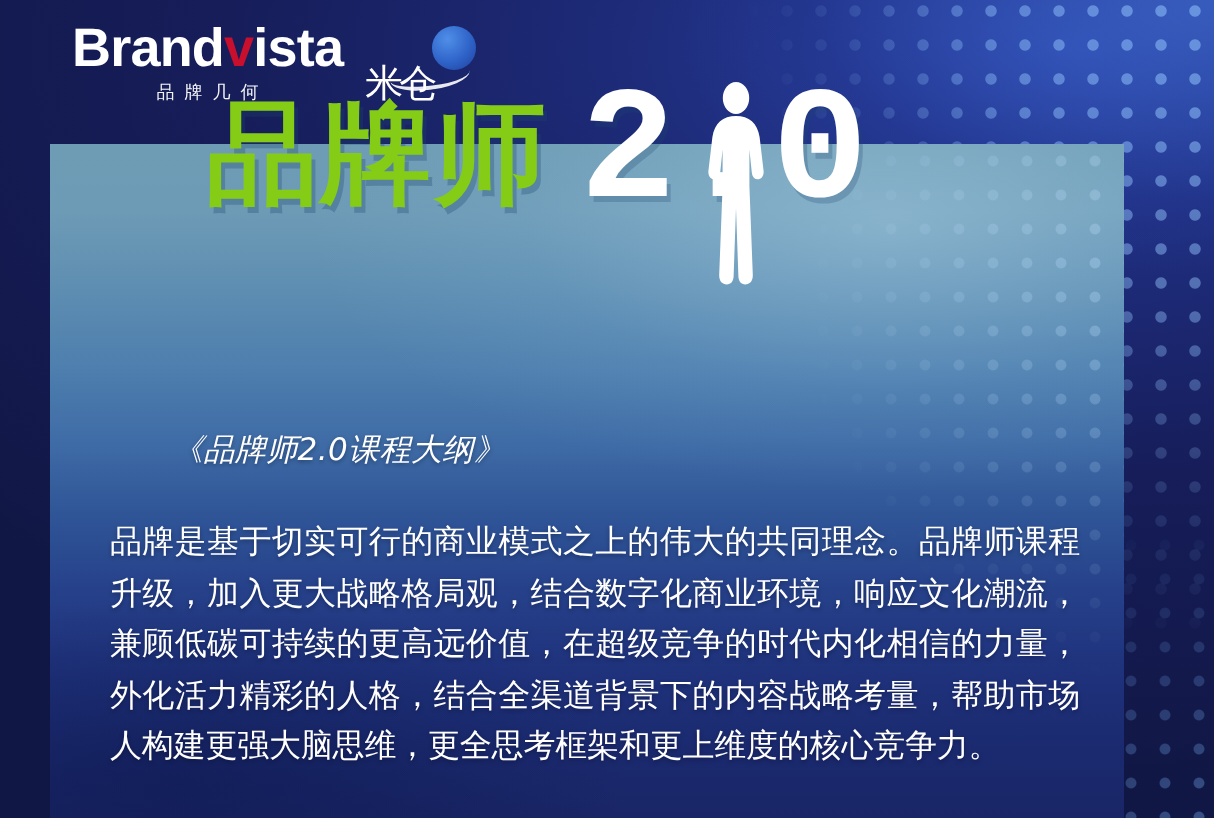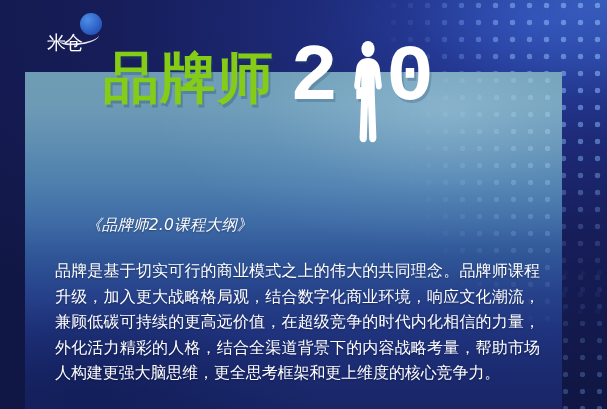--- a/index.html
+++ b/index.html
@@ -264,20 +264,24 @@
 
 <div id="poster">
 
   <div class="bg-base"></div>
   <div class="bg-sheen"></div>
   <div class="bg-dots"></div>
   <div class="bg-dots-lower"></div>
 
   <div class="header">
     <div class="logo-block">
+      <div class="logo-word-wrap">
+        <div class="logo-word"><span>Brand</span><span class="red">v</span><span>ista</span></div>
+        <div class="logo-sub">品牌几何</div>
+      </div>
       <div class="logo-cn-mark">
         <div class="circle"></div>
         <div class="glyphs">米仓</div>
         <div class="swoosh"></div>
       </div>
     </div>
   </div>
 
   <div class="panel">
     <div class="panel-sheen"></div>

